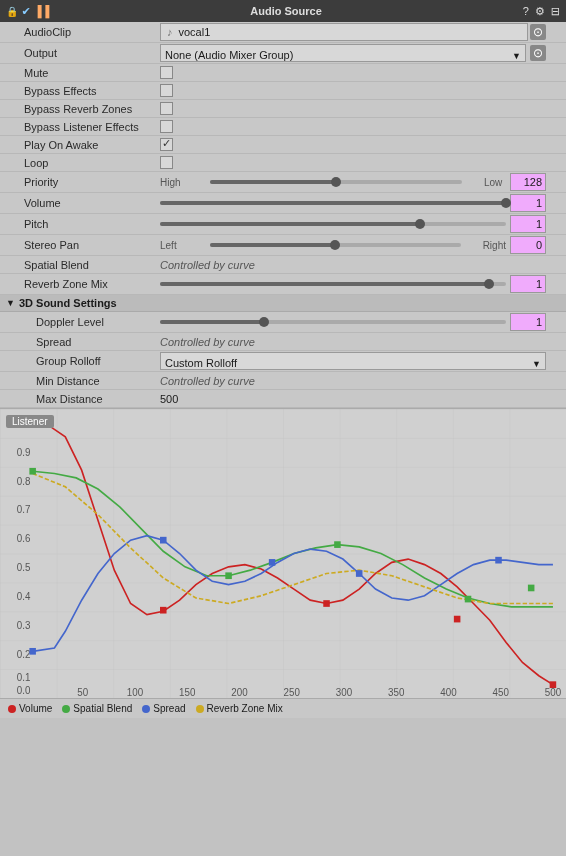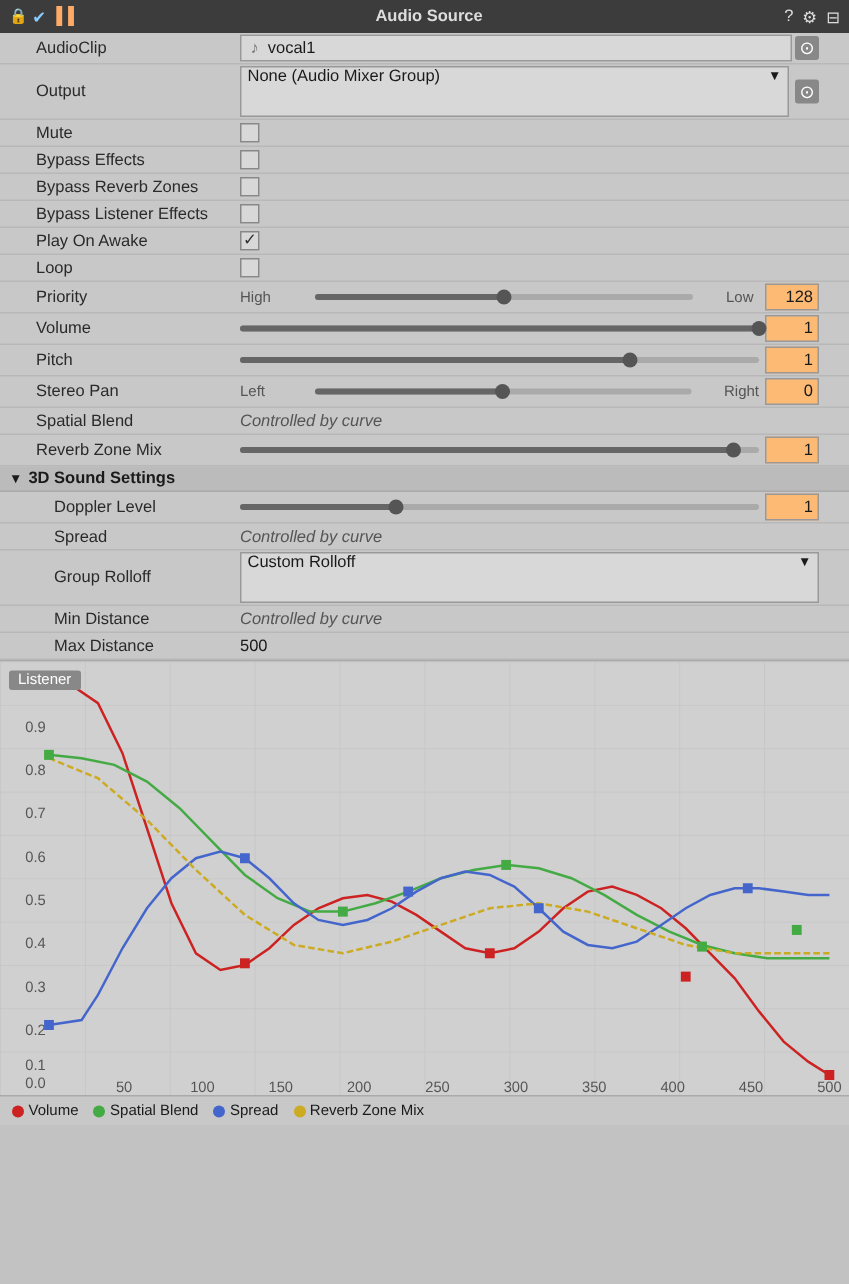--- a/index.html
+++ b/index.html
@@ -63,25 +63,25 @@
     .checkbox-input.checked::after {
       content: '✓';
       position: absolute;
       top: -2px;
       left: 1px;
       font-size: 11px;
       color: #333;
     }
     .dropdown {
       flex: 1;
-      height: 34px;
+      height: 18px;
       background: #d8d8d8;
       border: 1px solid #999;
       display: flex;
-      align-items: flex-start;
+      align-items: flex-end;
       padding: 0 4px;
       font-size: 11px;
       position: relative;
     }
     .dropdown .arrow {
       position: absolute;
       right: 4px;
       font-size: 9px;
     }
     .audioclip-value {
@@ -120,21 +120,21 @@
       border-radius: 50%;
       position: absolute;
       top: -3px;
       transform: translateX(-50%);
     }
     .slider-label-left { font-size: 10px; color: #555; min-width: 28px; }
     .slider-label-right { font-size: 10px; color: #555; min-width: 22px; }
     .number-field {
       width: 36px;
       height: 18px;
-      background: #fdba74;
+      background: #f0abfc;
       border: 1px solid #999;
       text-align: right;
       padding: 0 3px;
       font-size: 11px;
       display: flex;
       align-items: center;
       justify-content: flex-end;
     }
     .section-header {
       background: #bbbbbb;

